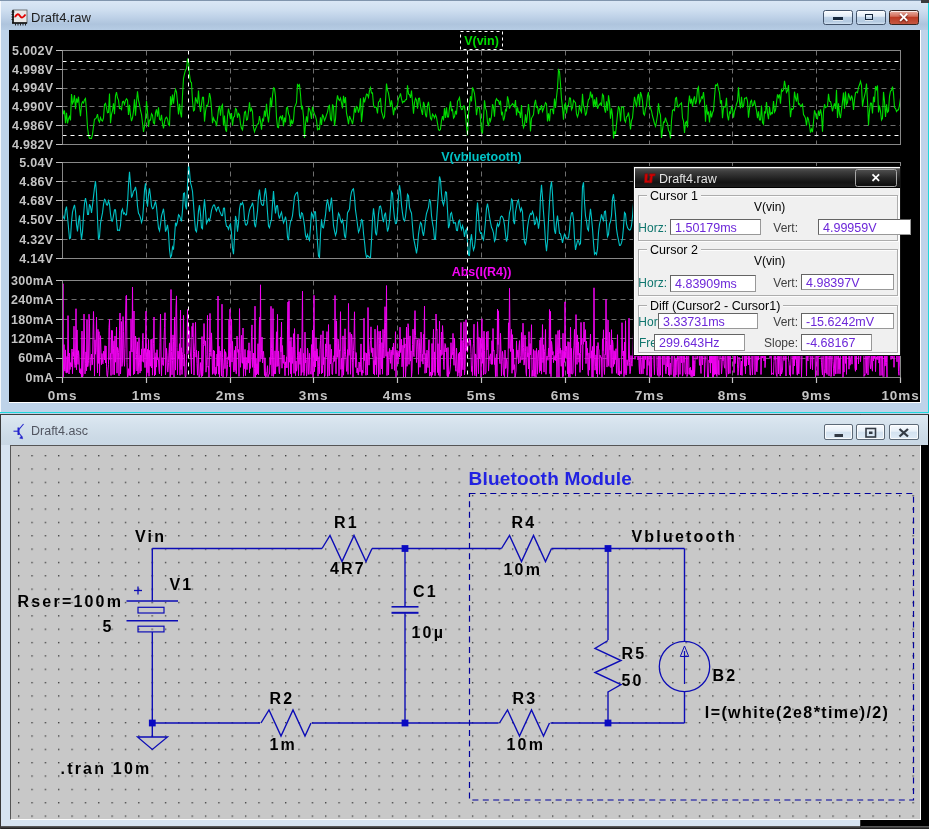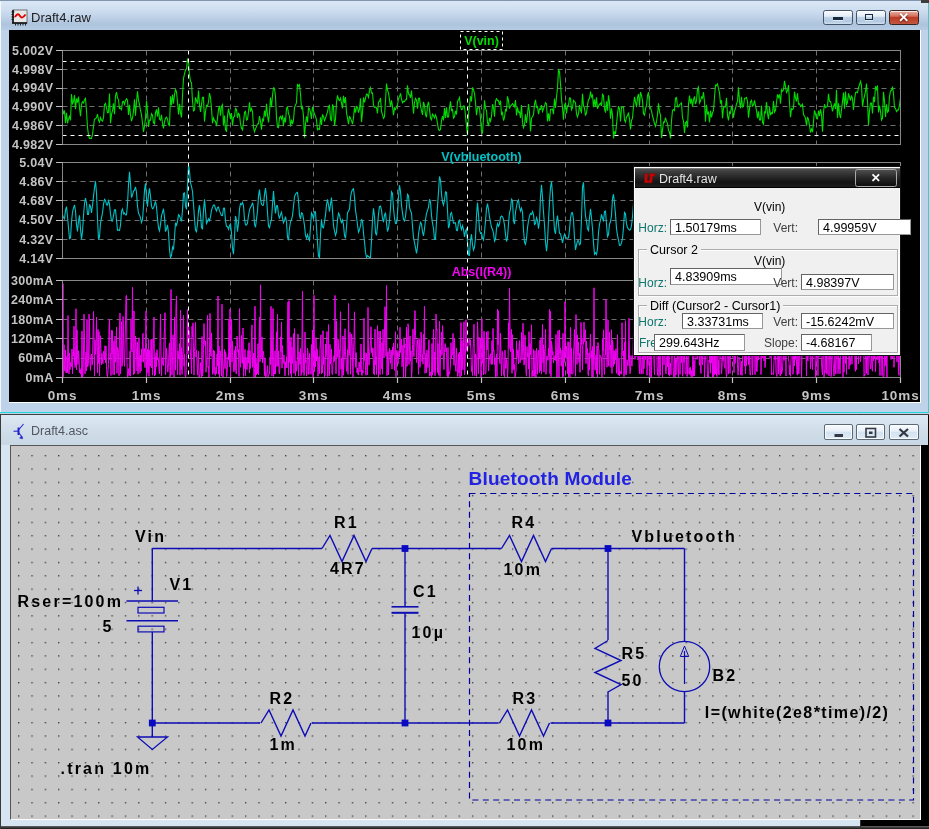--- a/index.html
+++ b/index.html
@@ -34,21 +34,21 @@
 #dlgx { left:220.5px; top:1.5px; width:42.5px; height:18px; border:1px solid #a8a8a8; border-radius:2.5px;
         background:linear-gradient(#4e4e4e,#262626 50%,#111 90%); color:#fff; font-weight:bold;
         text-align:center; line-height:17px; font-size:12px;}
 .grp { position:absolute; left:4px; width:259.5px; border:1px solid #adadad;
        box-shadow:1px 1px 0 #fdfdfd, inset 1px 1px 0 #fdfdfd; }
 .grplab { position:absolute; top:-7px; left:8px; background:#f0f0f0; padding:0 3px; font-size:12.5px; color:#000;}
 .dtext { position:absolute; font-size:12px; color:#000; }
 .lbA { position:absolute; left:2px; width:31px; text-align:right; font-size:12px; color:#0f766e; }
 .lbB { position:absolute; left:120px; width:44px; text-align:right; font-size:12px; color:#404040; }
 .field { position:absolute; height:16.5px; background:#fff; border:1.5px solid #828282;
-         border-color:#646464 #989898 #989898 #646464; font-size:12.5px; color:#000000; padding:1px 0 0 4px; }
+         border-color:#646464 #989898 #989898 #646464; font-size:12.5px; color:#6d28d9; padding:1px 0 0 4px; }
 
 #w2 { left:0; top:413.5px; width:861px; height:415.5px;
       background:#d7e4f1; }
 #w2 .edge-top { left:0; top:0; width:929px; height:1.2px; background:#3f3f3f; }
 #w2 .edge-bot { left:0; top:412.3px; width:929px; height:3.2px; background:linear-gradient(#646464,#181818); }
 #w2 .edge-left { left:0; top:0; width:1.2px; height:416px; background:#3a3a3a; }
 #w2 .edge-right { right:0; top:0; width:1.4px; height:416px; background:#323232; }
 #w1 .edge-left { left:0; top:1px; width:1.2px; height:412px; background:#f4f8fc; }
 #w2 .tbar { left:1px; top:1px; width:927px; height:30px;
    background:linear-gradient(#dde8f2 0%,#d4e1ec 35%,#ccdae6 75%,#c9d8e5 100%); }
@@ -313,37 +313,40 @@
 </div>
 <div id="dlg" class="abs">
   <div id="dlgtitle" class="abs">
     <svg style="position:absolute;left:7.5px;top:4.5px;" width="14" height="11" viewBox="0 0 15 13">
       <path d="M1.5 1 L5 1 L4 9 L10 9 L9.6 11.5 L1 11.5 Z" fill="#d40000" stroke="#7a1010" stroke-width="0.7"></path>
       <path d="M7 1 L13.8 1 L13.4 3.5 L10.8 3.5 L9.5 11.5 L6.3 11.5 L7.8 3.5 L6.6 3.5 Z" fill="#d40000" stroke="#7a1010" stroke-width="0.7"></path>
     </svg>
     <span class="t">Draft4.raw</span>
   </div>
   <div id="dlgx" class="abs">✕</div>
+  <div class="grp" style="top:27.5px; height:46.5px;">
+      <span class="grplab">Cursor 1</span>
+    </div>
   <div class="dtext" style="left:120px;top:32.5px;">V(vin)</div>
   <div class="lbA" style="top:53.5px;">Horz:</div>
   <div class="field" style="left:36px;top:51.5px;width:90.5px;">1.50179ms</div>
   <div class="lbB" style="top:53.5px;">Vert:</div>
   <div class="field" style="left:184px;top:51.5px;width:93px;">4.99959V</div>
   <div class="grp" style="top:81.5px; height:47px;">
       <span class="grplab">Cursor 2</span>
     </div>
   <div class="dtext" style="left:120px;top:87px;">V(vin)</div>
   <div class="lbA" style="top:108.5px;">Horz:</div>
-  <div class="field" style="left:36px;top:101px;width:112px;">4.83909ms</div>
+  <div class="field" style="left:36px;top:108px;width:86px;">4.83909ms</div>
   <div class="lbB" style="top:108.5px;">Vert:</div>
   <div class="field" style="left:167px;top:106.5px;width:93px;">4.98397V</div>
   <div class="grp" style="top:137.5px; height:48px;">
       <span class="grplab">Diff (Cursor2 - Cursor1)</span>
     </div>
   <div class="lbA" style="top:147.5px;">Horz:</div>
-  <div class="field" style="left:48px;top:145.5px;width:81px;">3.33731ms</div>
+  <div class="field" style="left:24px;top:145.5px;width:100px;">3.33731ms</div>
   <div class="lbB" style="top:147.5px;">Vert:</div>
   <div class="field" style="left:167px;top:145.5px;width:93px;">-15.6242mV</div>
   <div class="lbA" style="top:169px;">Freq:</div>
   <div class="field" style="left:20px;top:167px;width:90.5px;">299.643Hz</div>
   <div class="lbB" style="top:169px;">Slope:</div>
   <div class="field" style="left:167px;top:167px;width:71px;">-4.68167</div>
 </div>
 
 </body></html>

